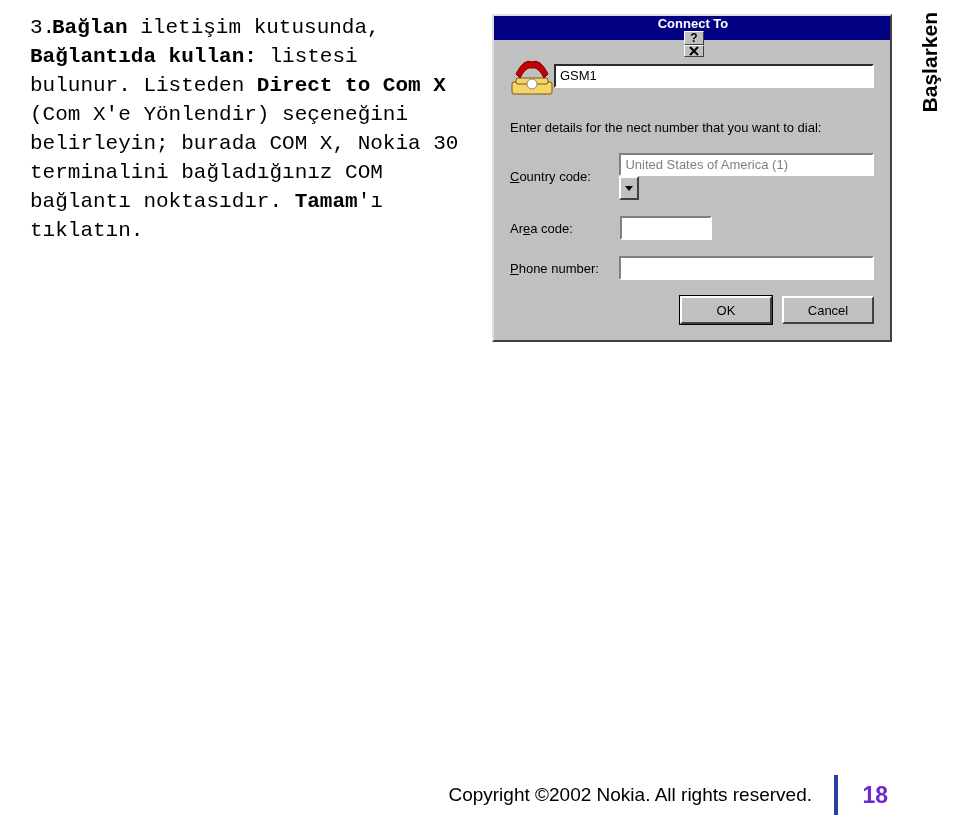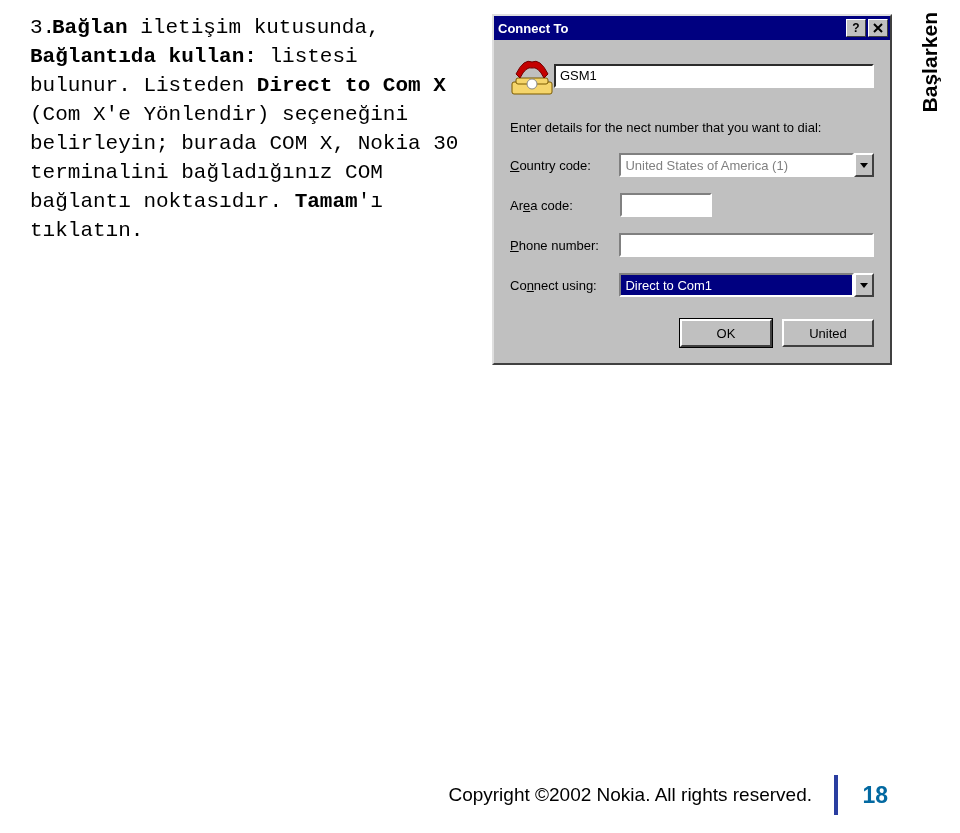--- a/index.html
+++ b/index.html
@@ -47,20 +47,21 @@
     font-family: "MS Sans Serif", Tahoma, sans-serif;
     font-size: 13px;
   }
   .titlebar {
     height: 24px;
     background: #000080;
     display: flex;
     align-items: center;
     padding: 0 2px 0 4px;
     color: #fff;
+    flex-direction: column;
   }
   .titlebar .title {
     flex: 1;
     font-weight: 700;
     font-size: 13px;
   }
   .titlebtn {
     width: 20px;
     height: 18px;
     background: #c0c0c0;
@@ -145,21 +146,21 @@
     display: flex;
     align-items: center;
     justify-content: center;
   }
   .dd-arrow {
     width: 0; height: 0;
     border-left: 4px solid transparent;
     border-right: 4px solid transparent;
     border-top: 5px solid #000;
   }
-  .country-dd { width: 256px; }
+  .country-dd { width: 256px; flex-direction: column; }
   .area-field { width: 92px; }
   .phone-field { width: 256px; }
   .connect-dd { width: 256px; }
   .connect-dd .sunken {
     background: #000080;
     color: #fff;
   }
   .btn-row {
     display: flex;
     justify-content: flex-end;
@@ -214,21 +215,21 @@
   }
   .footline {
     width: 4px;
     height: 40px;
     background: #2a3ea0;
     margin-right: 18px;
   }
   .pagenum {
     font-size: 23px;
     font-weight: 700;
-    color: #0369a1;
+    color: #6d28d9;
     width: 32px;
     text-align: right;
   }
 </style>
 </head>
 <body>
 
 <div class="page">
 
   <div class="columns">
@@ -286,36 +287,27 @@
           </div>
         </div>
 
         <div class="form-row">
           <div class="lbl"><span class="u">P</span><span>hone number:</span></div>
           <div class="sunken phone-field">
             <span></span>
           </div>
         </div>
 
-        <div class="form-row" style="margin-bottom:22px;">
-          <div class="lbl"><span>Co</span><span class="u">n</span><span>nect using:</span></div>
-          <div class="dd connect-dd">
-            <div class="sunken">Direct to Com1</div>
-            <div class="dd-btn">
-                <div class="dd-arrow"></div>
-              </div>
-          </div>
-        </div>
 
         <div class="btn-row">
           <div class="btn95 default">
             <span>OK</span>
           </div>
           <div class="btn95">
-            <span>United</span>
+            <span>Cancel</span>
           </div>
         </div>
 
       </div>
     </div>
 
   </div>
 
   <div class="sidetab">Başlarken</div>
 

